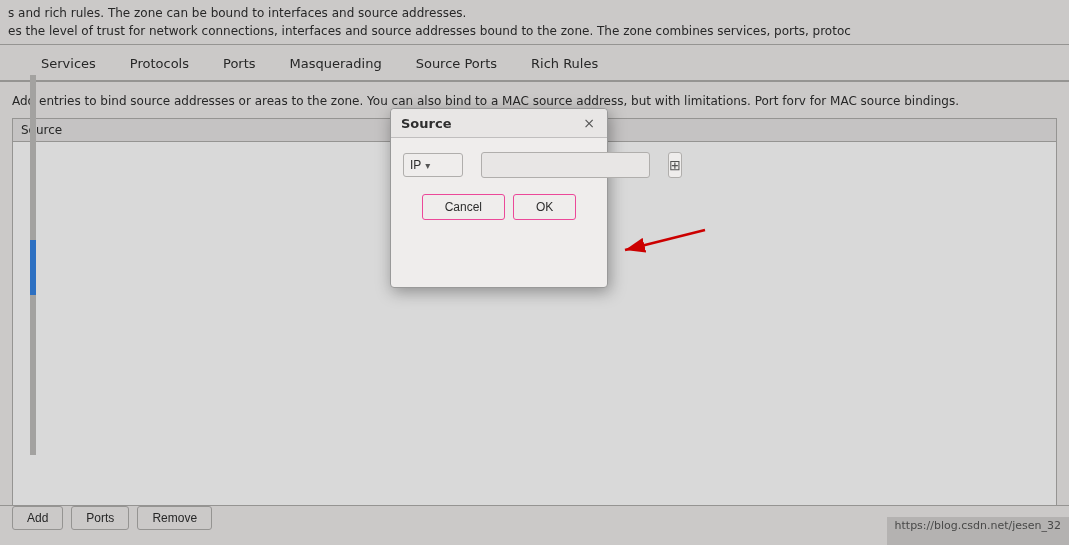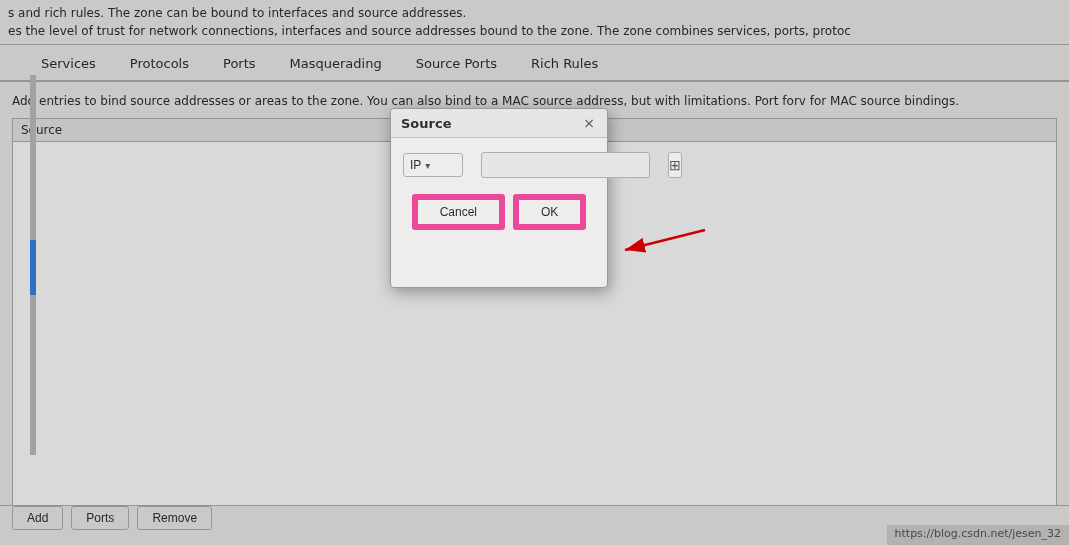--- a/index.html
+++ b/index.html
@@ -116,21 +116,21 @@
       cursor: pointer;
       color: #2e2e2e;
     }
     .bottom-btn:disabled { color: #999; }
 
     
     .status-bar {
       position: absolute;
       bottom: 0;
       right: 0;
-      height: 20px;
+      height: 28px;
       padding: 2px 8px;
       font-size: 11px;
       color: #555;
       background: #d4d2d0;
     }
 
     
     .modal-overlay {
       position: absolute;
       top: 0; left: 0; right: 0; bottom: 0;
@@ -232,21 +232,21 @@
       color: #555;
     }
     .modal-buttons {
       display: flex;
       gap: 8px;
       justify-content: center;
     }
     .modal-btn {
       padding: 5px 22px;
       background: #efedec;
-      border: 6px solid #ec4899;
+      border: 1px solid #ec4899;
       border-radius: 3px;
       font-size: 12px;
       cursor: pointer;
       color: #2e2e2e;
     }
 
     
     .red-arrow {
       position: absolute;
       left: 595px;

